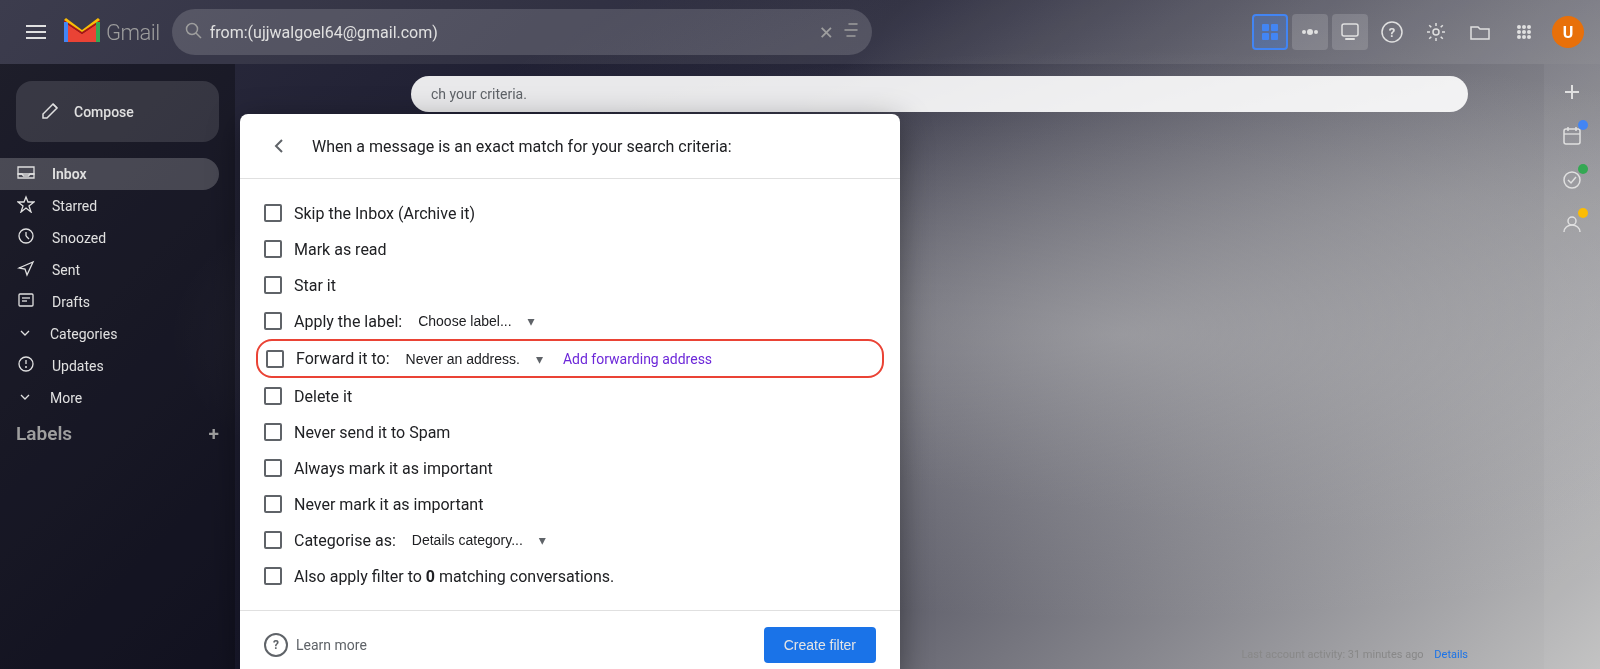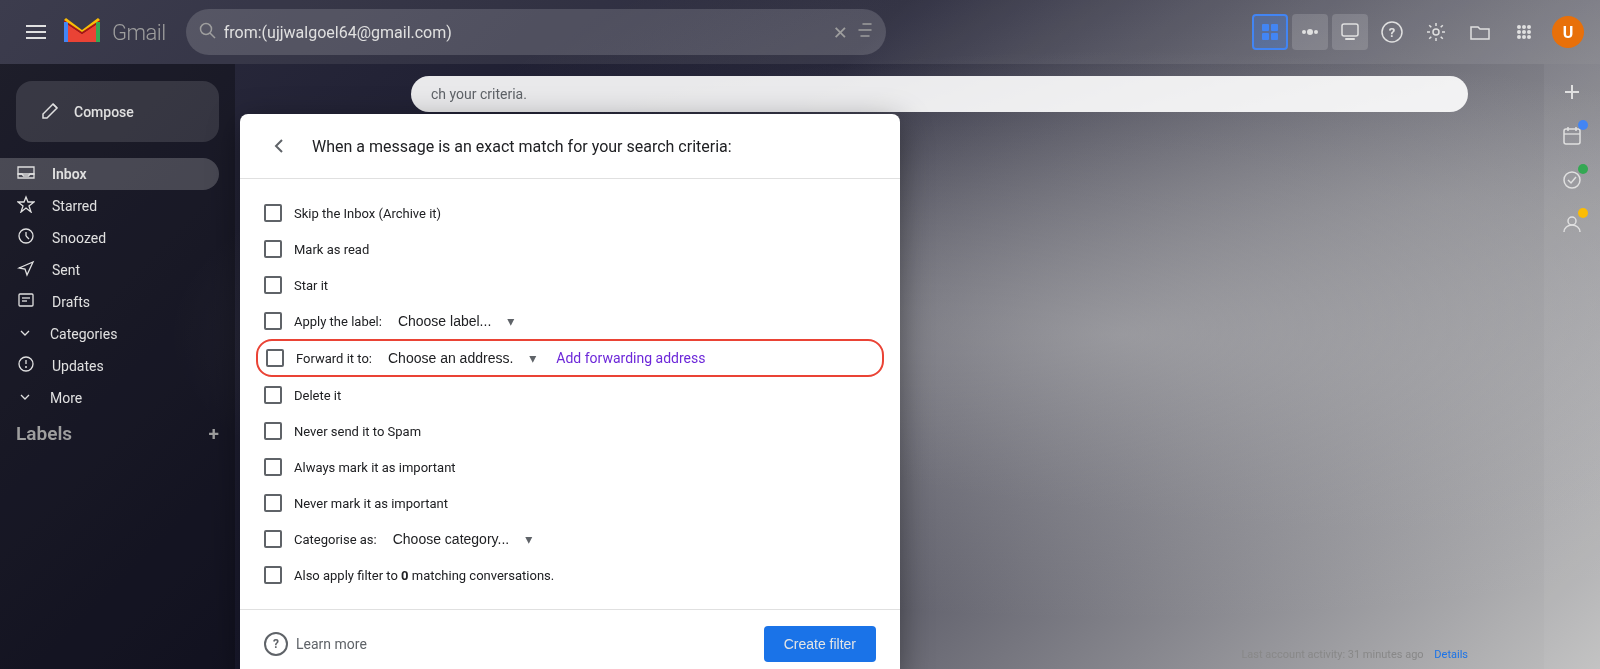--- a/index.html
+++ b/index.html
@@ -45,22 +45,22 @@
     }
     .hamburger-icon {
       width: 40px; height: 40px;
       display: flex; align-items: center; justify-content: center;
       border-radius: 50%;
       cursor: pointer;
       color: #e0e0e0;
       font-size: 20px;
     }
     .gmail-logo {
-      display: flex; align-items: center; gap: 12px;
-      margin-right: 12px;
+      display: flex; align-items: center; gap: 6px;
+      margin-right: 4px;
     }
     .gmail-logo-text {
       font-size: 22px;
       color: #9e9e9e;
       font-weight: 300;
       letter-spacing: -0.5px;
     }
 
     
     .search-bar {
@@ -289,21 +289,21 @@
       width: 18px; height: 18px;
       border: 2px solid #5f6368;
       border-radius: 2px;
       flex-shrink: 0;
       cursor: pointer;
       display: flex; align-items: center; justify-content: center;
       background: white;
     }
     .option-label {
       color: #202124;
-      font-size: 13px;
+      font-size: 16px;
     }
     .option-label b { font-weight: 700; }
     .choose-label-btn {
       background: none;
       border: none;
       color: #202124;
       font-size: 14px;
       cursor: pointer;
       padding: 0 4px;
     }
@@ -612,21 +612,21 @@
           <div class="filter-option">
             <div class="checkbox"></div>
             <span class="option-label">Apply the label:</span>
             <button class="choose-label-btn">Choose label...</button>
             <span class="dropdown-arrow">▾</span>
           </div>
 
           <div class="filter-option highlighted">
             <div class="checkbox"></div>
             <span class="option-label">Forward it to:</span>
-            <button class="choose-address-btn">Choose an address.</button>
+            <button class="choose-address-btn">Never an address.</button>
             <span class="dropdown-arrow">▾</span>
             <a class="add-forwarding-link" href="#">Add forwarding address</a>
           </div>
 
           <div class="filter-option">
             <div class="checkbox"></div>
             <span class="option-label">Delete it</span>
           </div>
 
           <div class="filter-option">
@@ -640,21 +640,21 @@
           </div>
 
           <div class="filter-option">
             <div class="checkbox"></div>
             <span class="option-label">Never mark it as important</span>
           </div>
 
           <div class="filter-option">
             <div class="checkbox"></div>
             <span class="option-label">Categorise as:</span>
-            <button class="choose-label-btn">Choose category...</button>
+            <button class="choose-label-btn">Details category...</button>
             <span class="dropdown-arrow">▾</span>
           </div>
 
           <div class="filter-option">
             <div class="checkbox"></div>
             <span class="option-label">Also apply filter to <b>0</b> matching conversations.</span>
           </div>
 
         </div>
 

